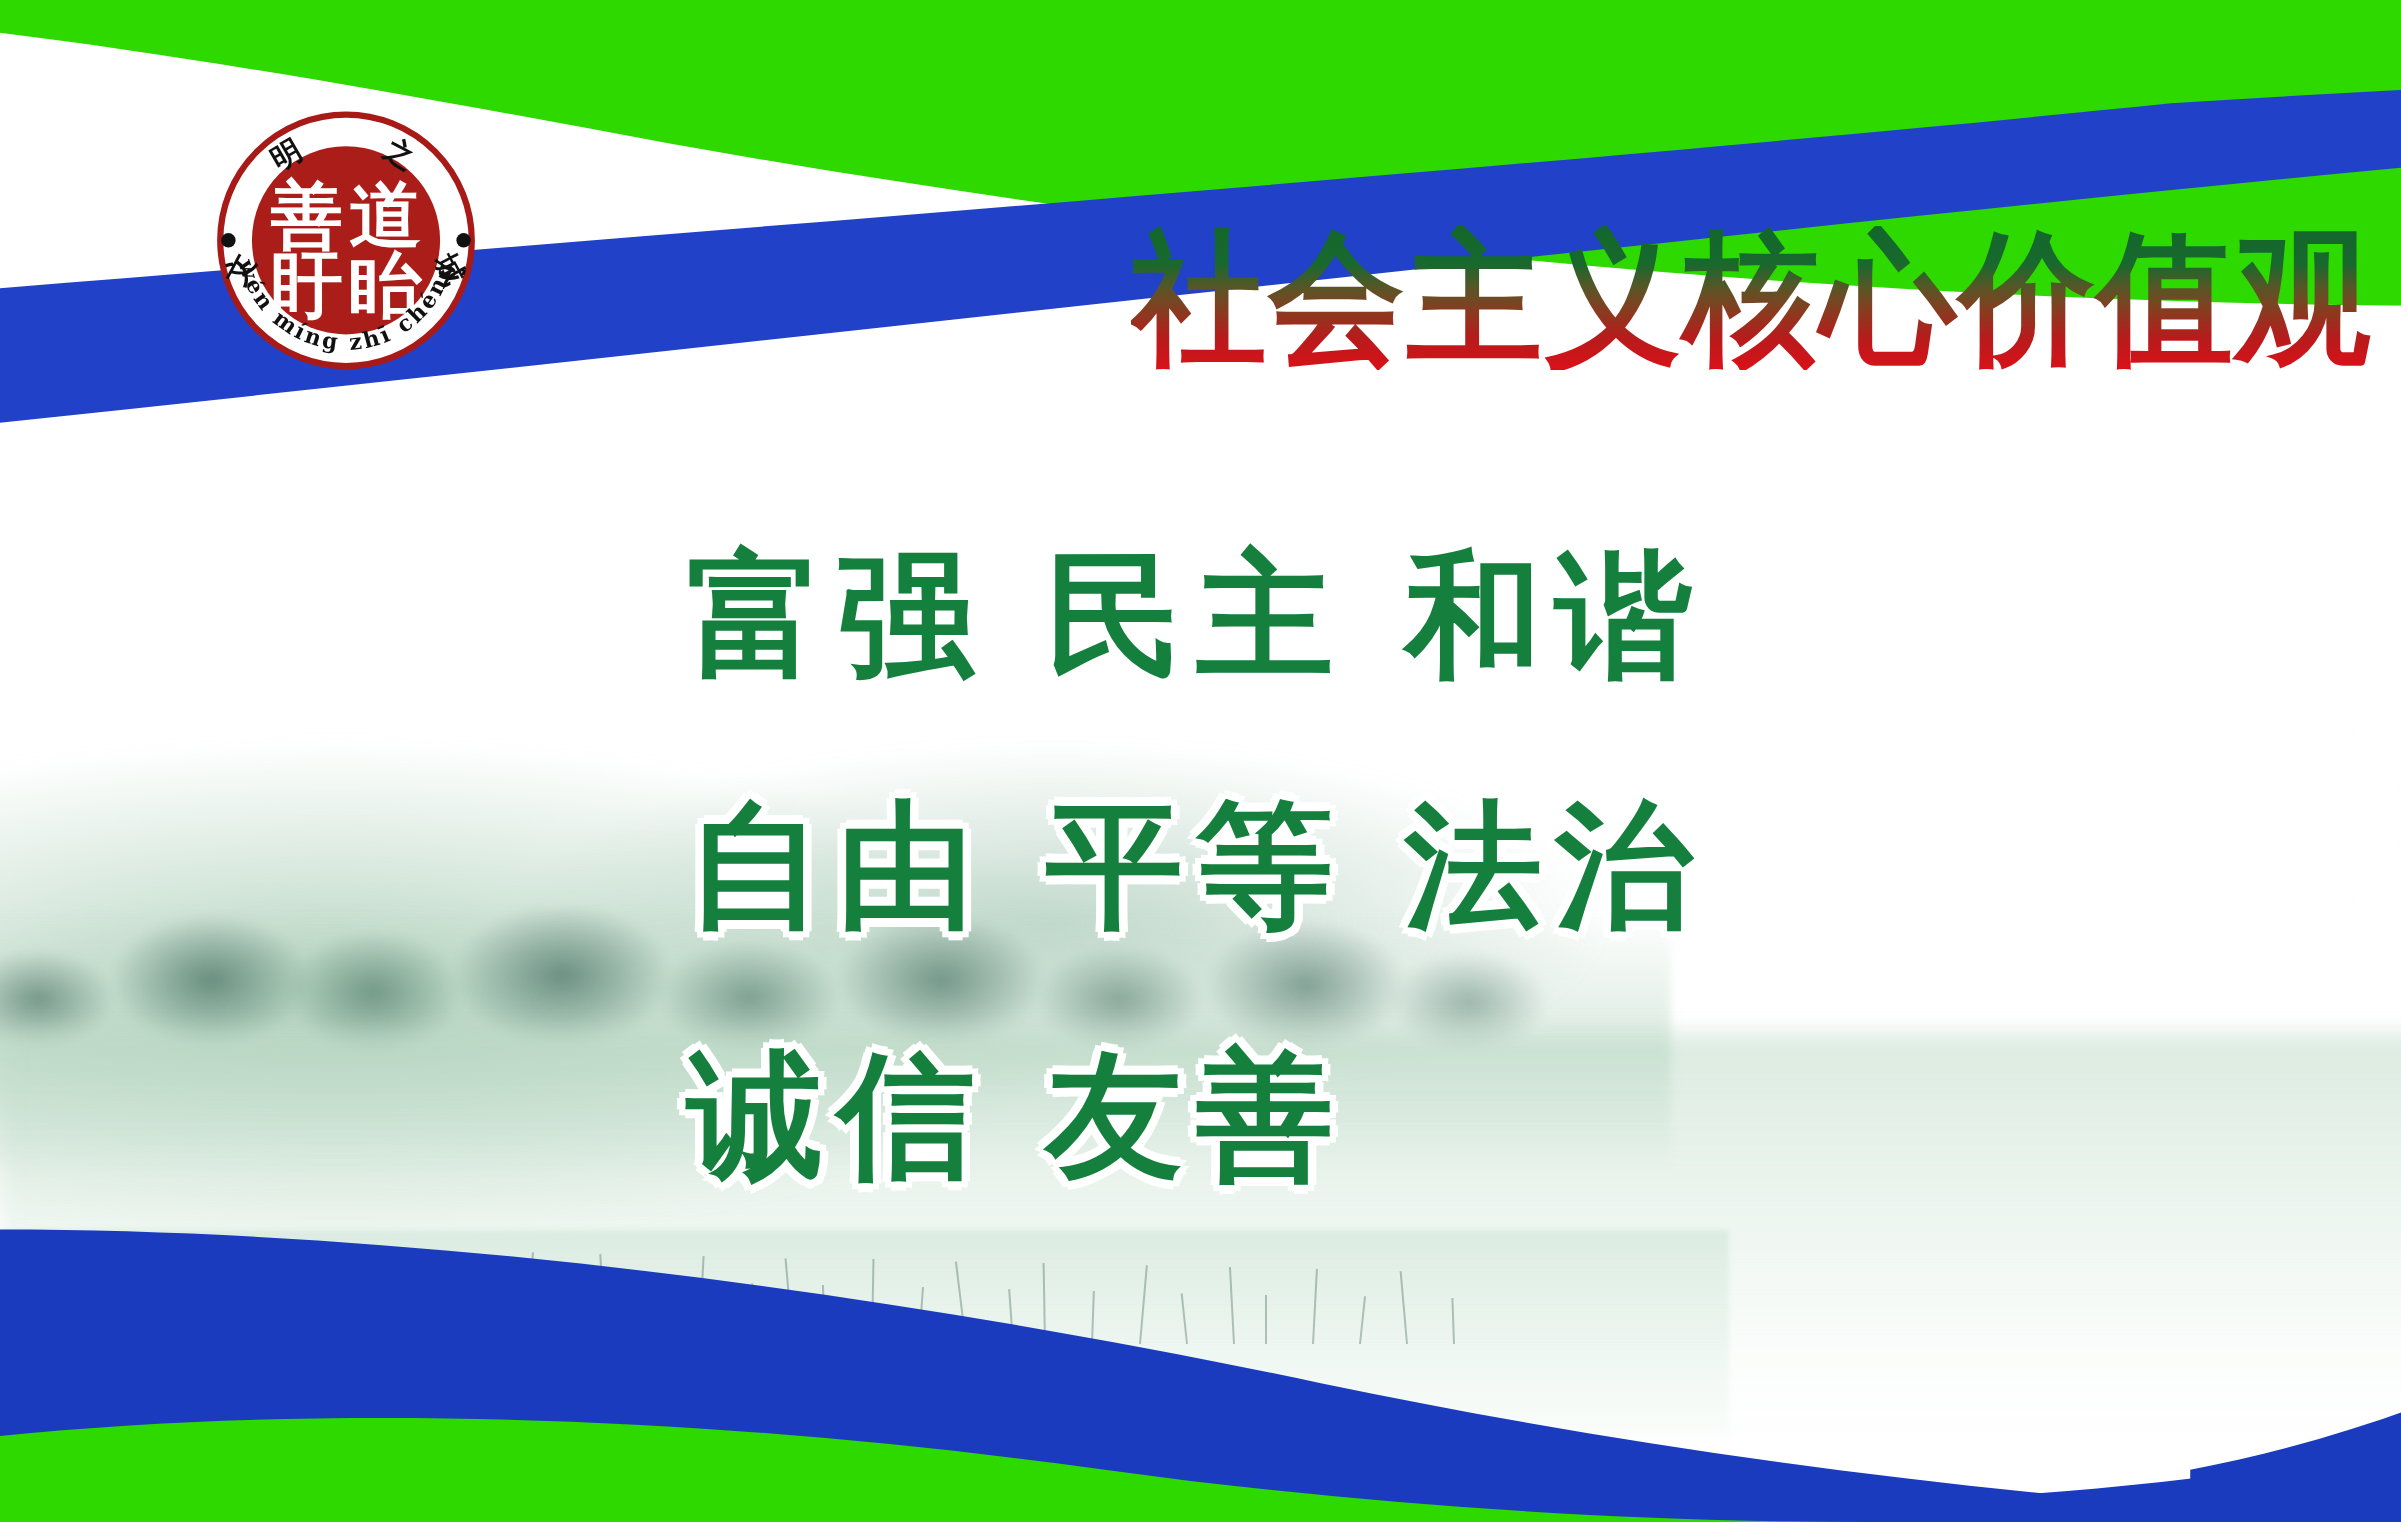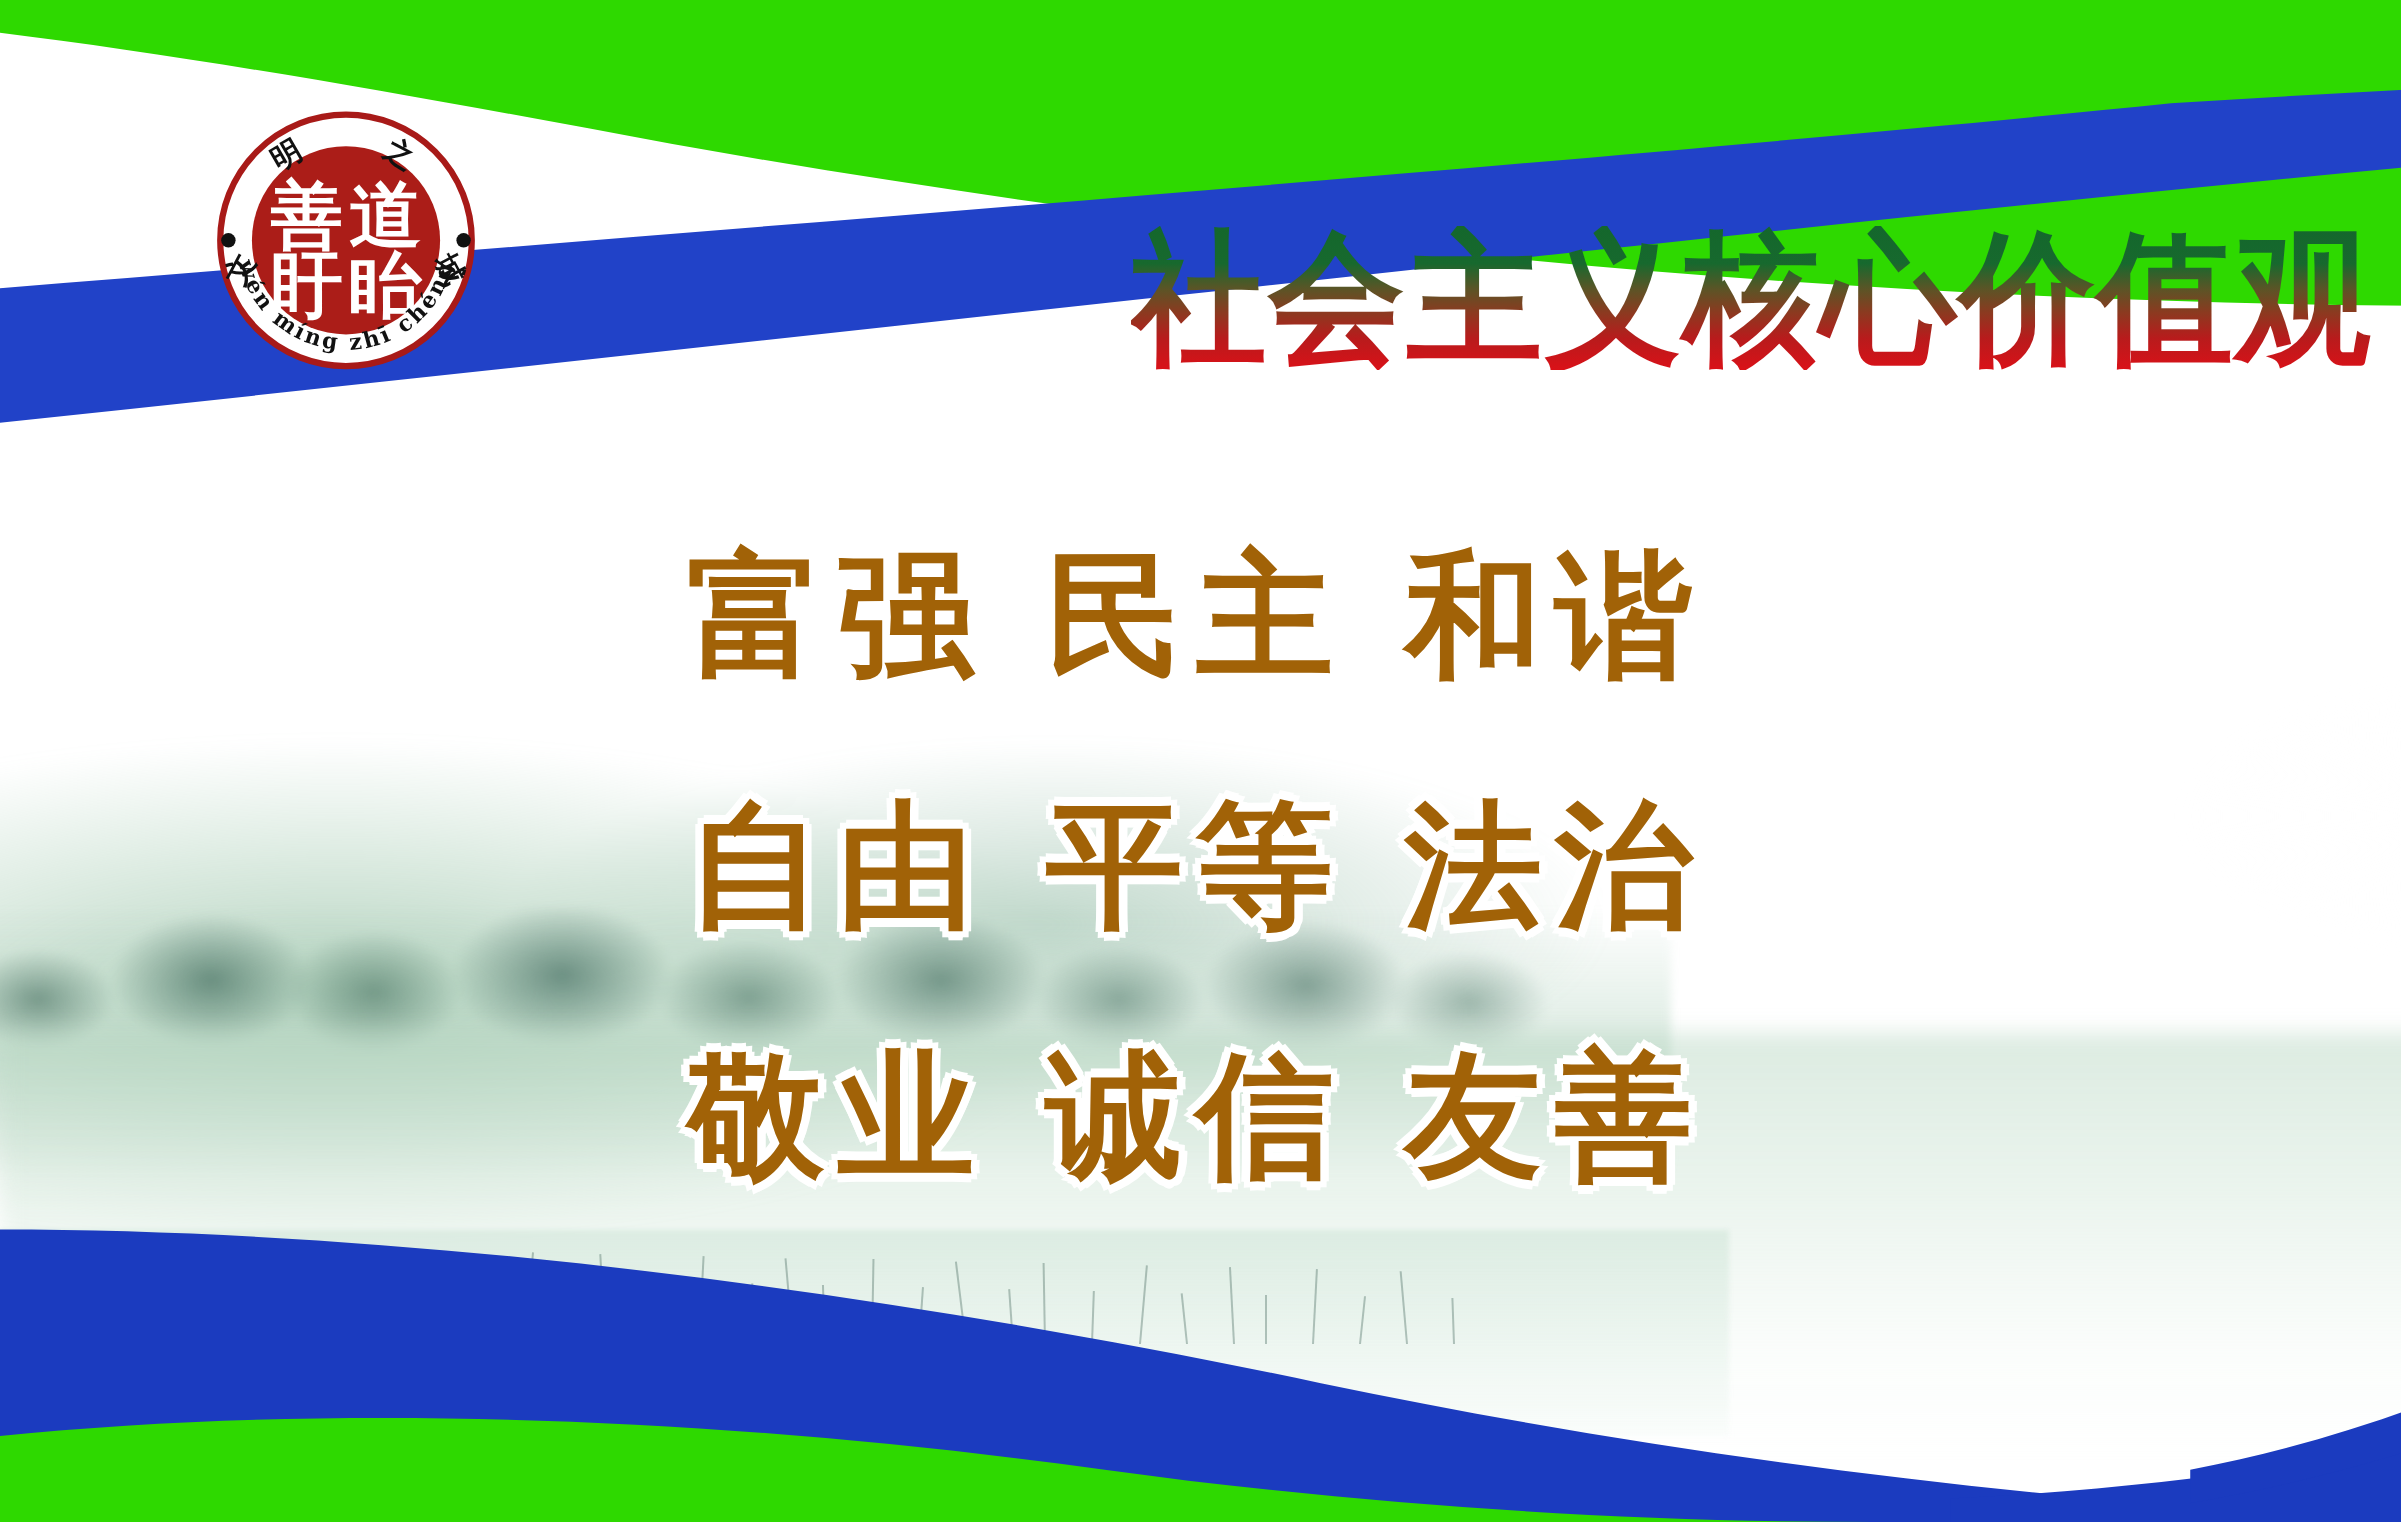--- a/index.html
+++ b/index.html
@@ -121,21 +121,21 @@
     display:flex; align-items:center; justify-content:flex-start;
     height:250px;
     white-space:nowrap;
   }
   .sline .grp {
     font-family:"DejaVu Sans","Liberation Sans",sans-serif;
     font-weight:bold;
     font-size:137px;
     line-height:1;
     letter-spacing:13.4px;
-    color:#a16207;
+    color:#15803d;
     text-shadow:
        6.7px 0 0 #fff, -6.7px 0 0 #fff, 0 6.7px 0 #fff, 0 -6.7px 0 #fff,
        4.8px 4.8px 0 #fff, -4.8px 4.8px 0 #fff, 4.8px -4.8px 0 #fff, -4.8px -4.8px 0 #fff,
        8.6px 0 0 #fff, -8.6px 0 0 #fff, 0 8.6px 0 #fff, 0 -8.6px 0 #fff,
        6.2px 6.2px 0 #fff, -6.2px 6.2px 0 #fff, 6.2px -6.2px 0 #fff, -6.2px -6.2px 0 #fff;
     margin-right:58px;
   }
   .sline .grp:last-child { margin-right:16px; }
 </style>
 </head>
@@ -248,21 +248,20 @@
       <span class="grp">和谐</span>
     </div>
 
     <div class="sline">
       <span class="grp">自由</span>
       <span class="grp">平等</span>
       <span class="grp">法治</span>
     </div>
 
     <div class="sline">
-      <span class="grp">敬业</span>
       <span class="grp">诚信</span>
       <span class="grp">友善</span>
     </div>
 
   </div>
 
 </div>
 
 
 </body></html>

